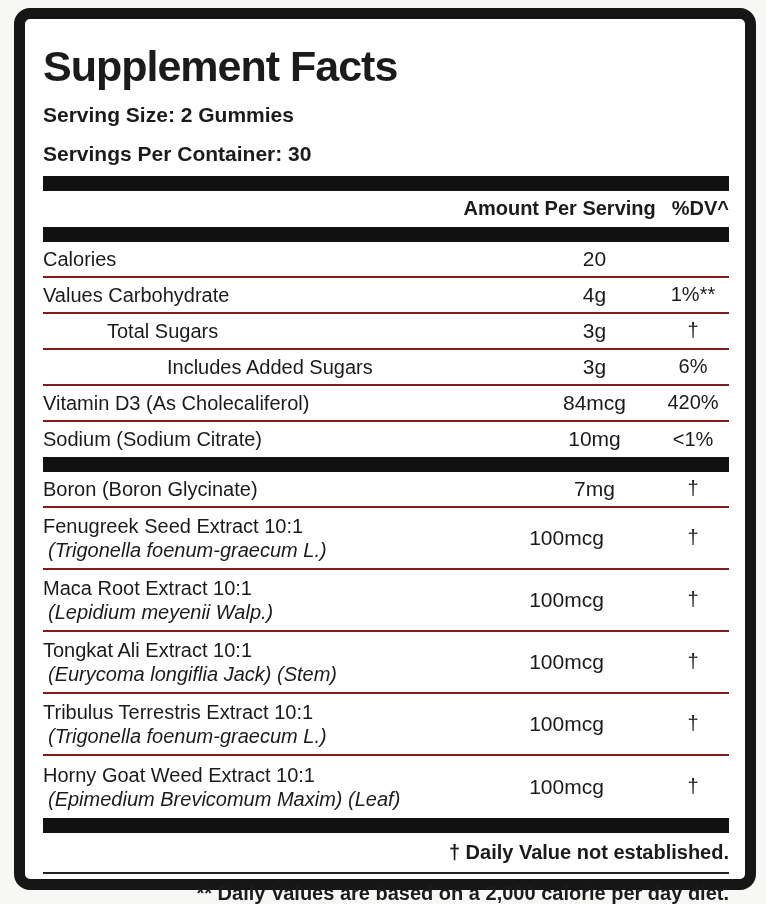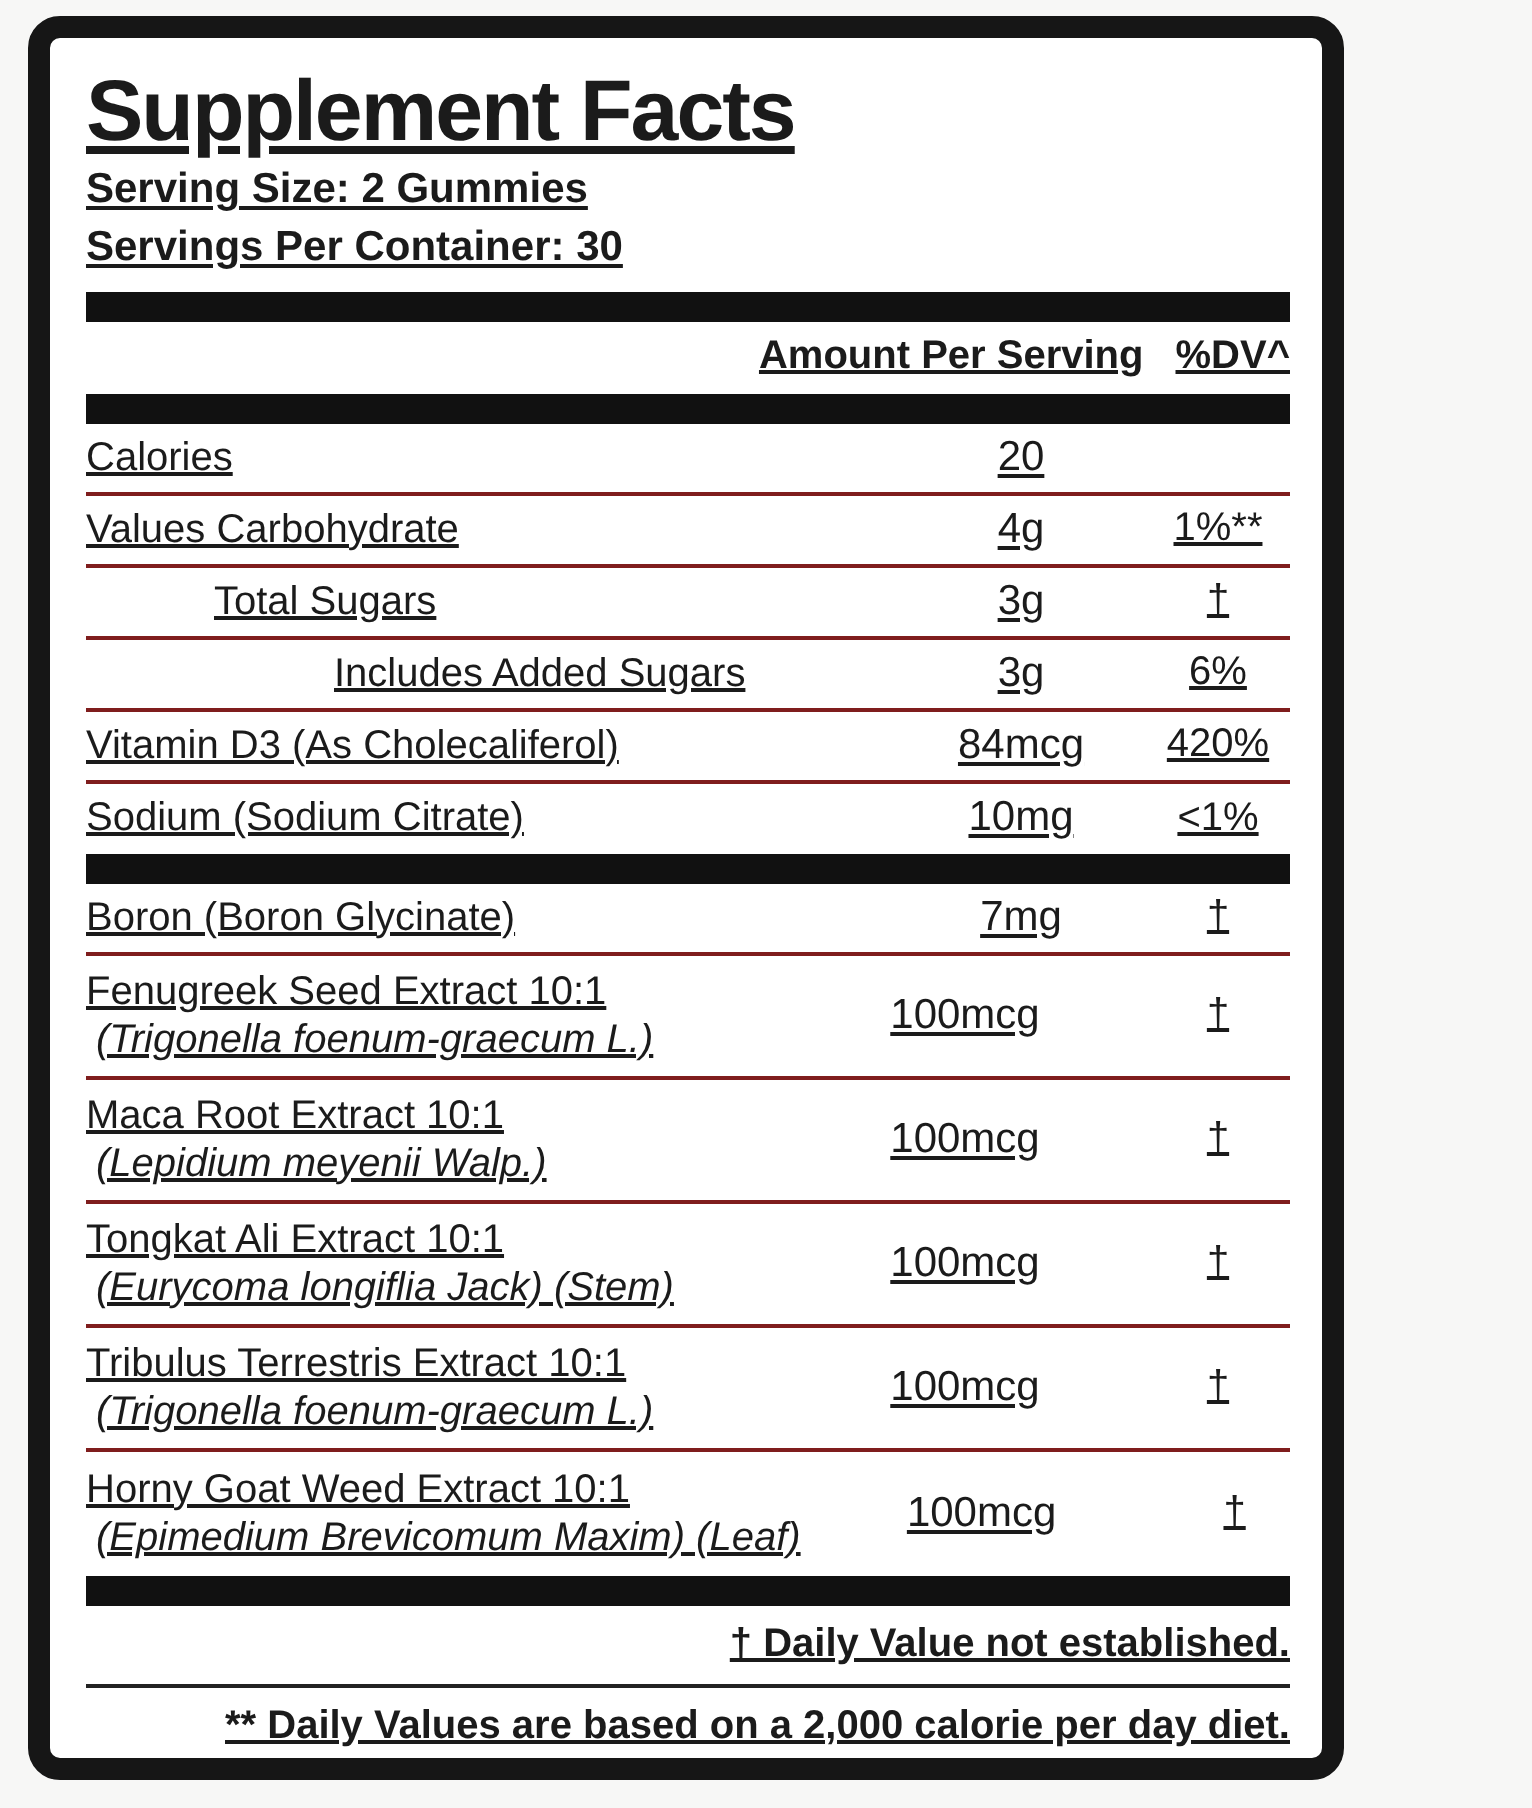--- a/index.html
+++ b/index.html
@@ -6,39 +6,38 @@
   html, body {
     width: 766px; height: 904px;
     background: #f7f7f6;
     font-family: "Liberation Sans", sans-serif;
     color: #1b1b1b;
     overflow: hidden;
   }
   .label-panel {
     position: absolute;
     left: 14px; top: 8px;
-    width: 658px; height: 882px;
+    width: 742px; height: 882px;
     background: #ffffff;
     border: 11px solid #161616;
     border-radius: 16px;
-    padding: 12px 16px 6px 18px;
-    text-decoration: underline;
+    padding: 22px 16px 6px 18px;
   }
   .title {
     font-size: 43px;
     font-weight: 700;
     letter-spacing: -1px;
     line-height: 1.1;
     margin-top: 2px;
   }
   .serving-line {
     font-size: 21px;
     font-weight: 700;
     line-height: 1.25;
-    margin-top: 2px;
+    margin-top: 12px;
   }
   .thick-bar {
     height: 15px;
     background: #111111;
     margin: 9px 0 0 0;
   }
   .thick-bar.mid { margin: 0; }
   .col-header-row {
     display: flex;
     justify-content: flex-end;

